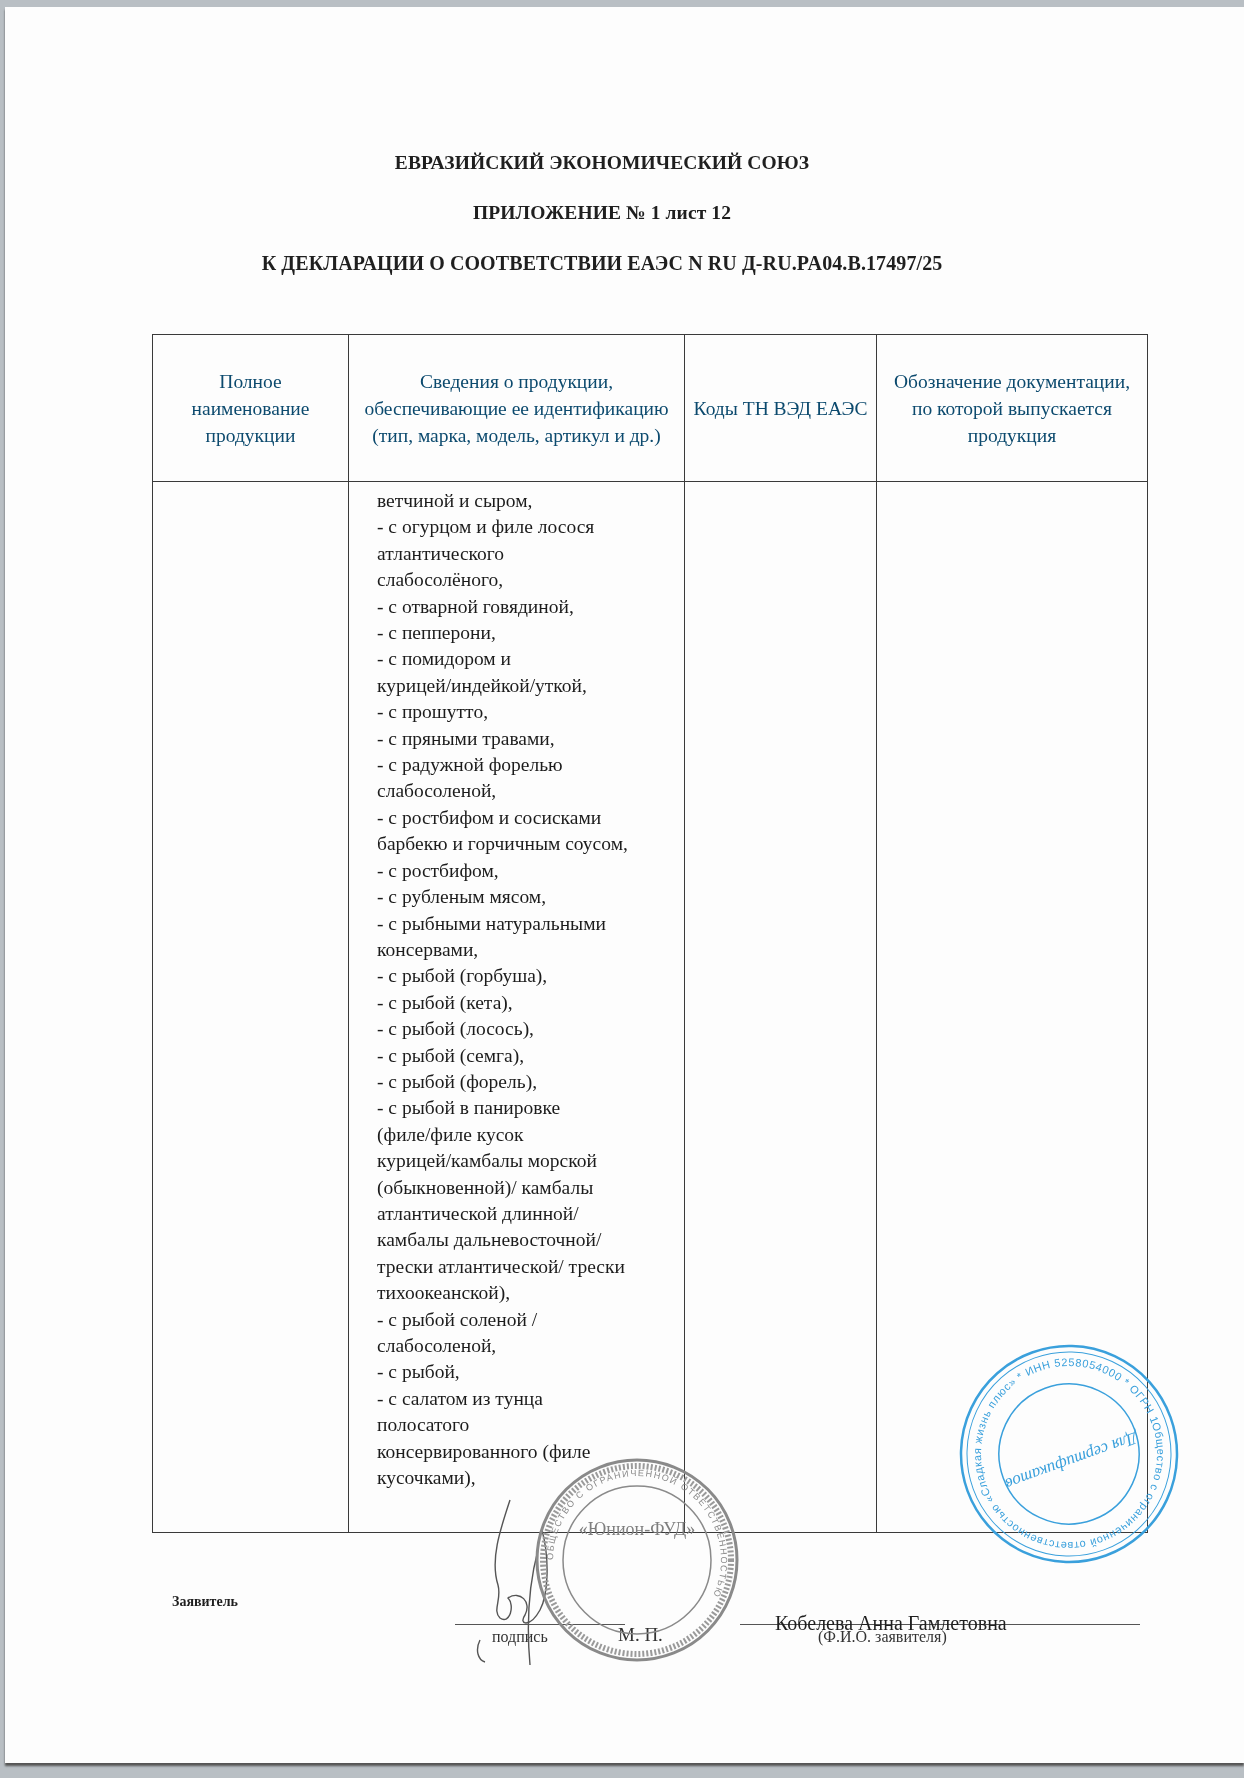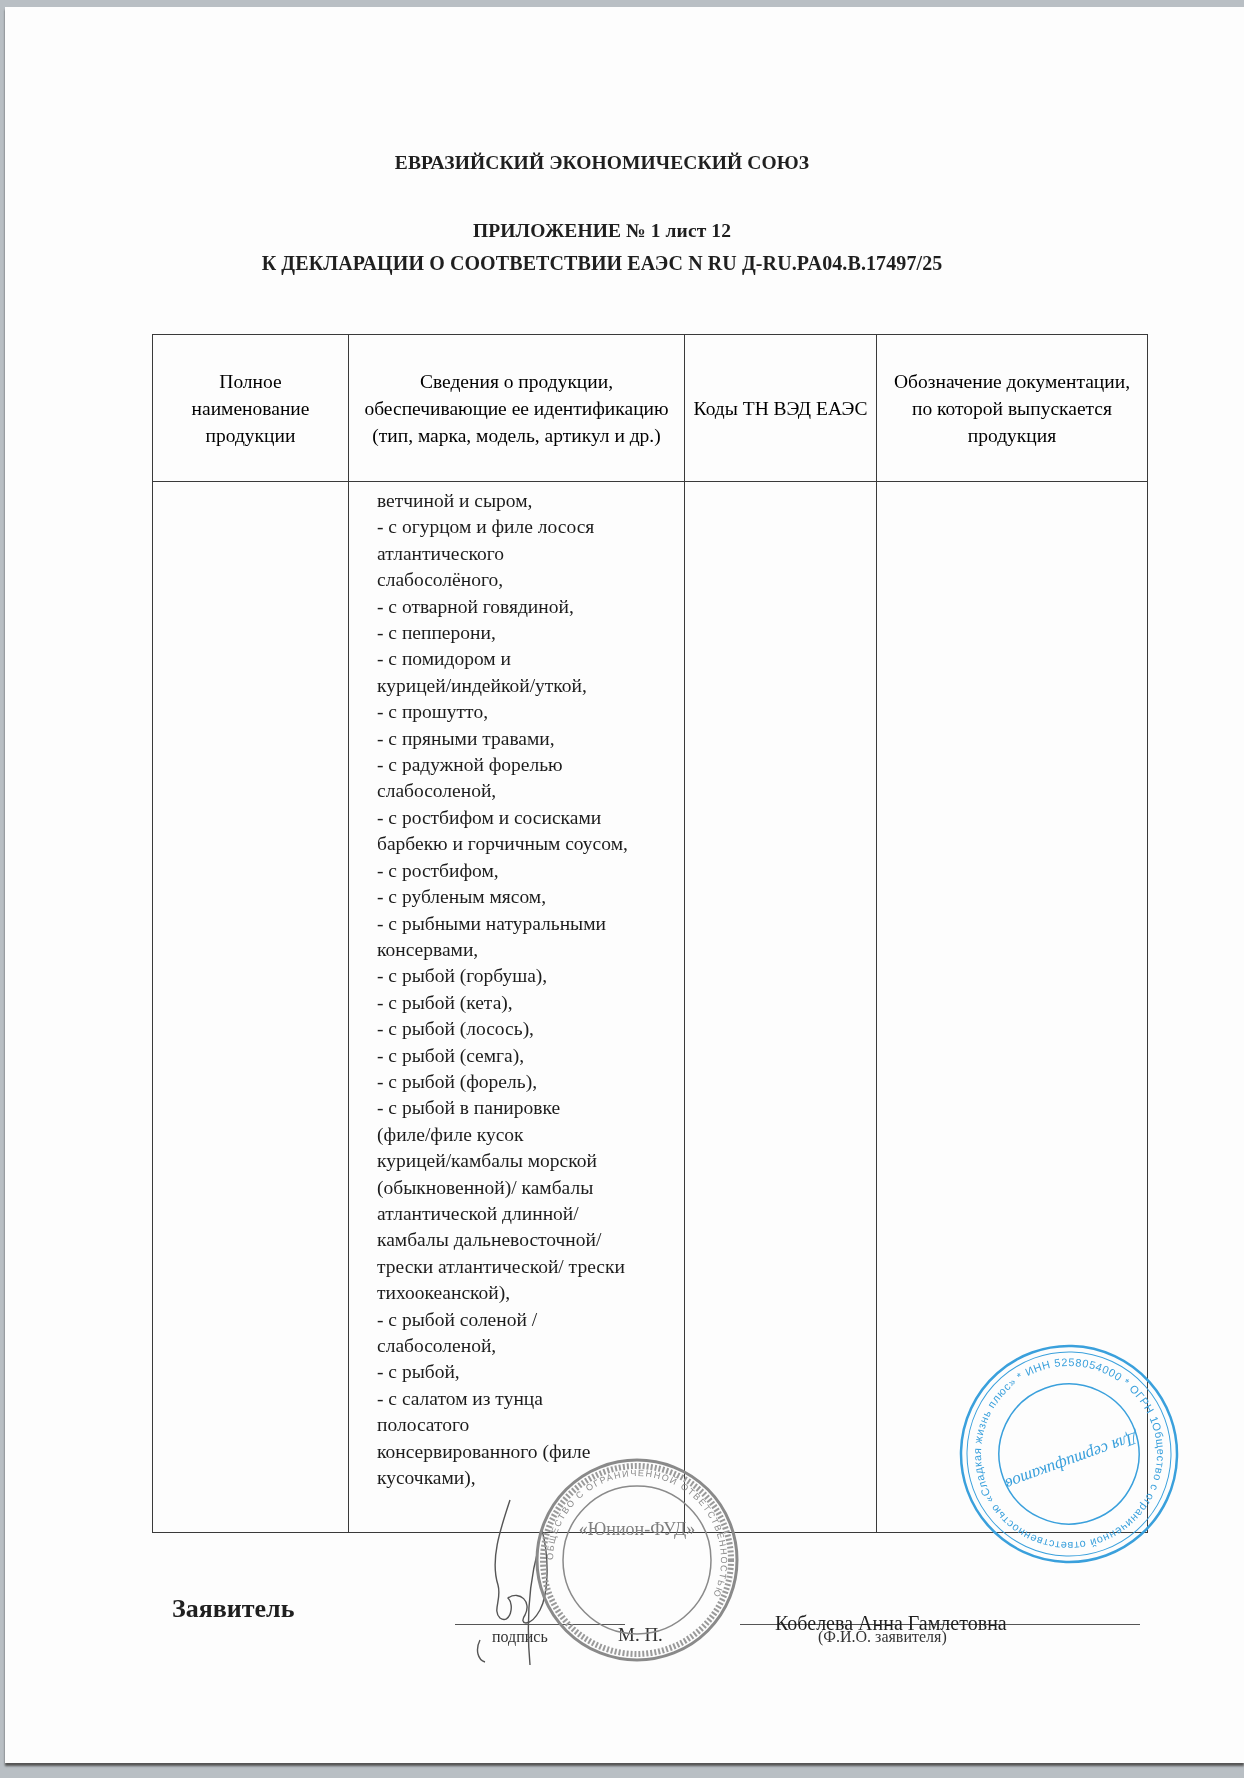--- a/index.html
+++ b/index.html
@@ -12,42 +12,42 @@
   .page {
     position: absolute; left: 5px; top: 7px; width: 1239px; height: 1756px;
     background: #fdfdfd;
     box-shadow: 0 3px 2px #555;
   }
   .title {
     position: absolute; left: 0; width: 1204px; text-align: center;
     font-weight: bold; font-size: 19.5px; letter-spacing: 0.1px;
   }
   .t1 { top: 152px; }
-  .t2 { top: 202px; margin-top: 18px; }
+  .t2 { top: 202px; }
   .t3 { top: 252px; font-size: 20px; }
 
   table.decl {
     position: absolute; left: 152px; top: 334px;
     border-collapse: collapse; table-layout: fixed;
     width: 995px;
   }
   table.decl td, table.decl th {
     border: 1.5px solid #3a3a3a; vertical-align: top; padding: 0;
     font-weight: normal; font-size: 19.5px;
   }
   table.decl th {
     height: 146px; text-align: center; vertical-align: middle;
-    line-height: 27px; color: #000000; padding: 0 8px;
+    line-height: 27px; color: #0c4a6e; padding: 0 8px;
   }
   col.c1 { width: 196px; } col.c2 { width: 336px; } col.c3 { width: 192px; } col.c4 { width: 271px; }
   table.decl td { height: 1050px; }
   .items { padding: 6px 6px 0 8px; line-height: 26.4px; font-size: 19.5px; color: #1c1c1c; margin-left: 20px; }
   .items div { white-space: nowrap; }
 
-  .applicant { position: absolute; left: 172px; top: 1594px; font-weight: bold; font-size: 26px; }
+  .applicant { position: absolute; left: 172px; top: 1594px; font-weight: bold; font-size: 14px; }
   .sig-line { position: absolute; top: 1624px; height: 0; border-top: 1.5px solid #555; }
   .sl1 { left: 455px; width: 170px; }
   .sl2 { left: 740px; width: 400px; }
   .caption { position: absolute; top: 1628px; font-size: 16px; color: #333; }
   .cap-sign { left: 492px; }
   .cap-mp { left: 618px; font-size: 19px; top: 1624px; }
   .cap-fio { left: 818px; }
   .name { position: absolute; left: 775px; top: 1596px; font-size: 20px; margin-top: 16px; }
 
   .stamp { position: absolute; }

